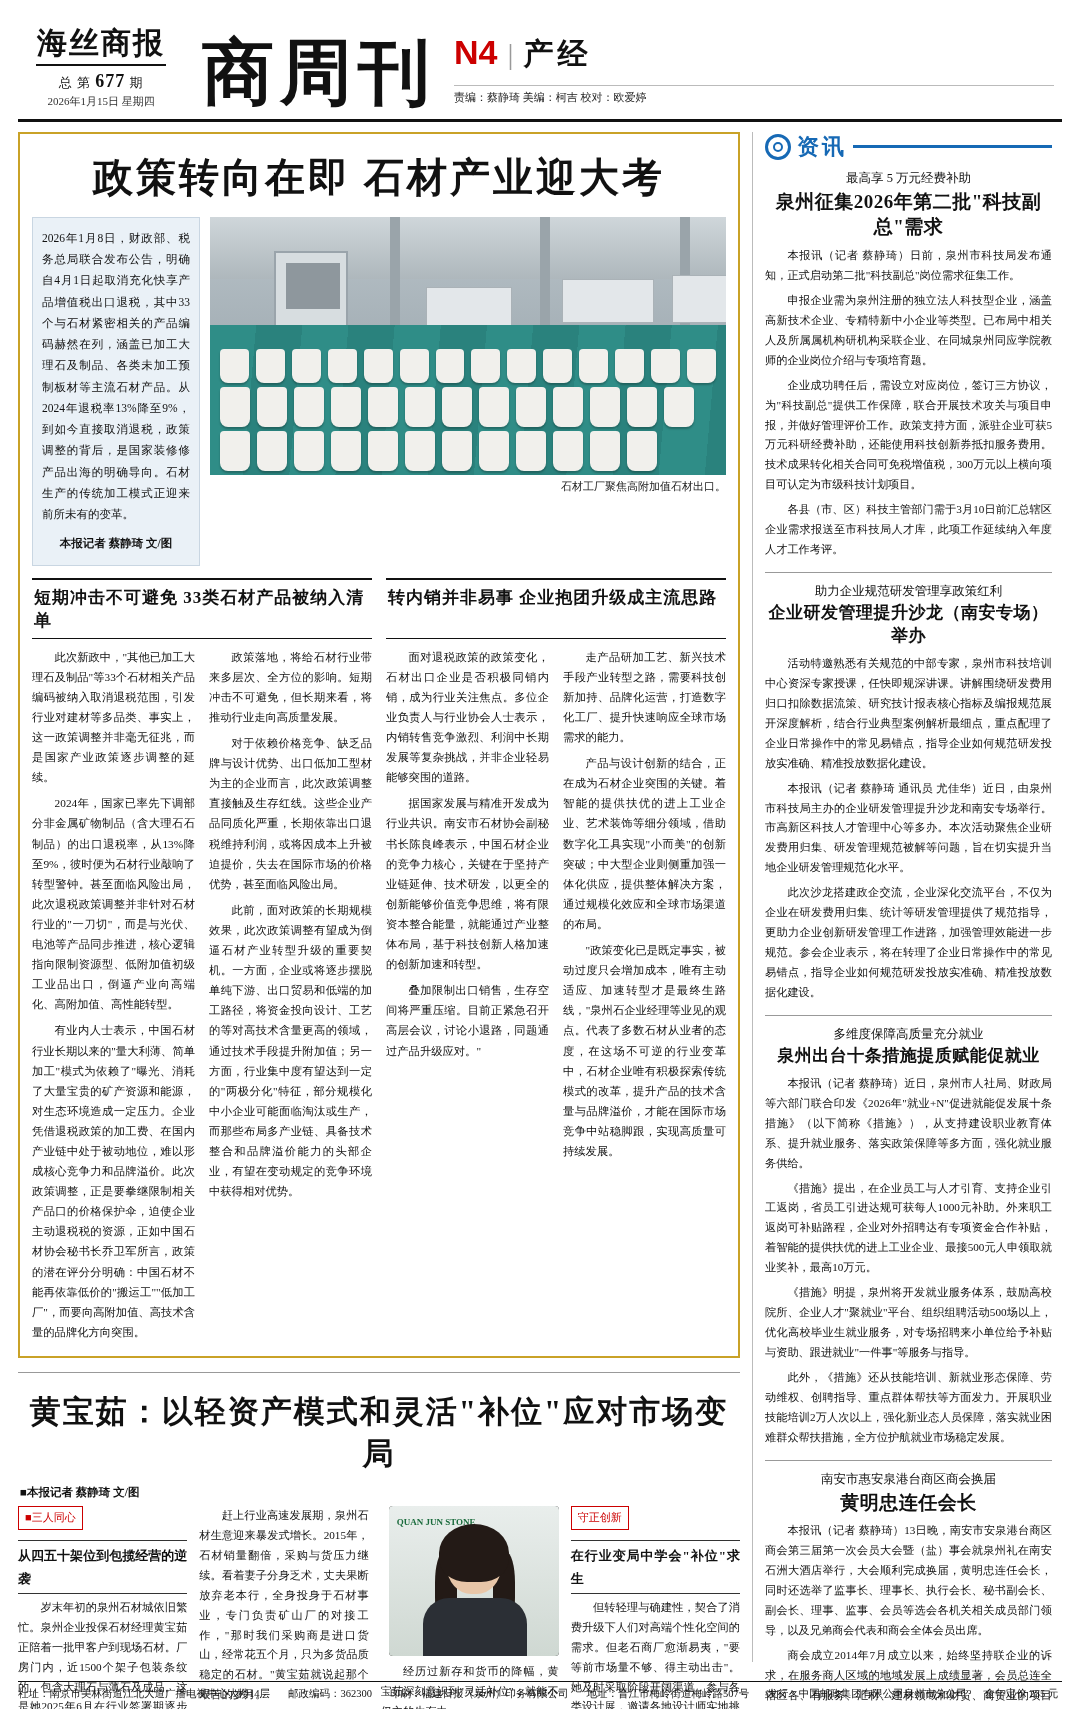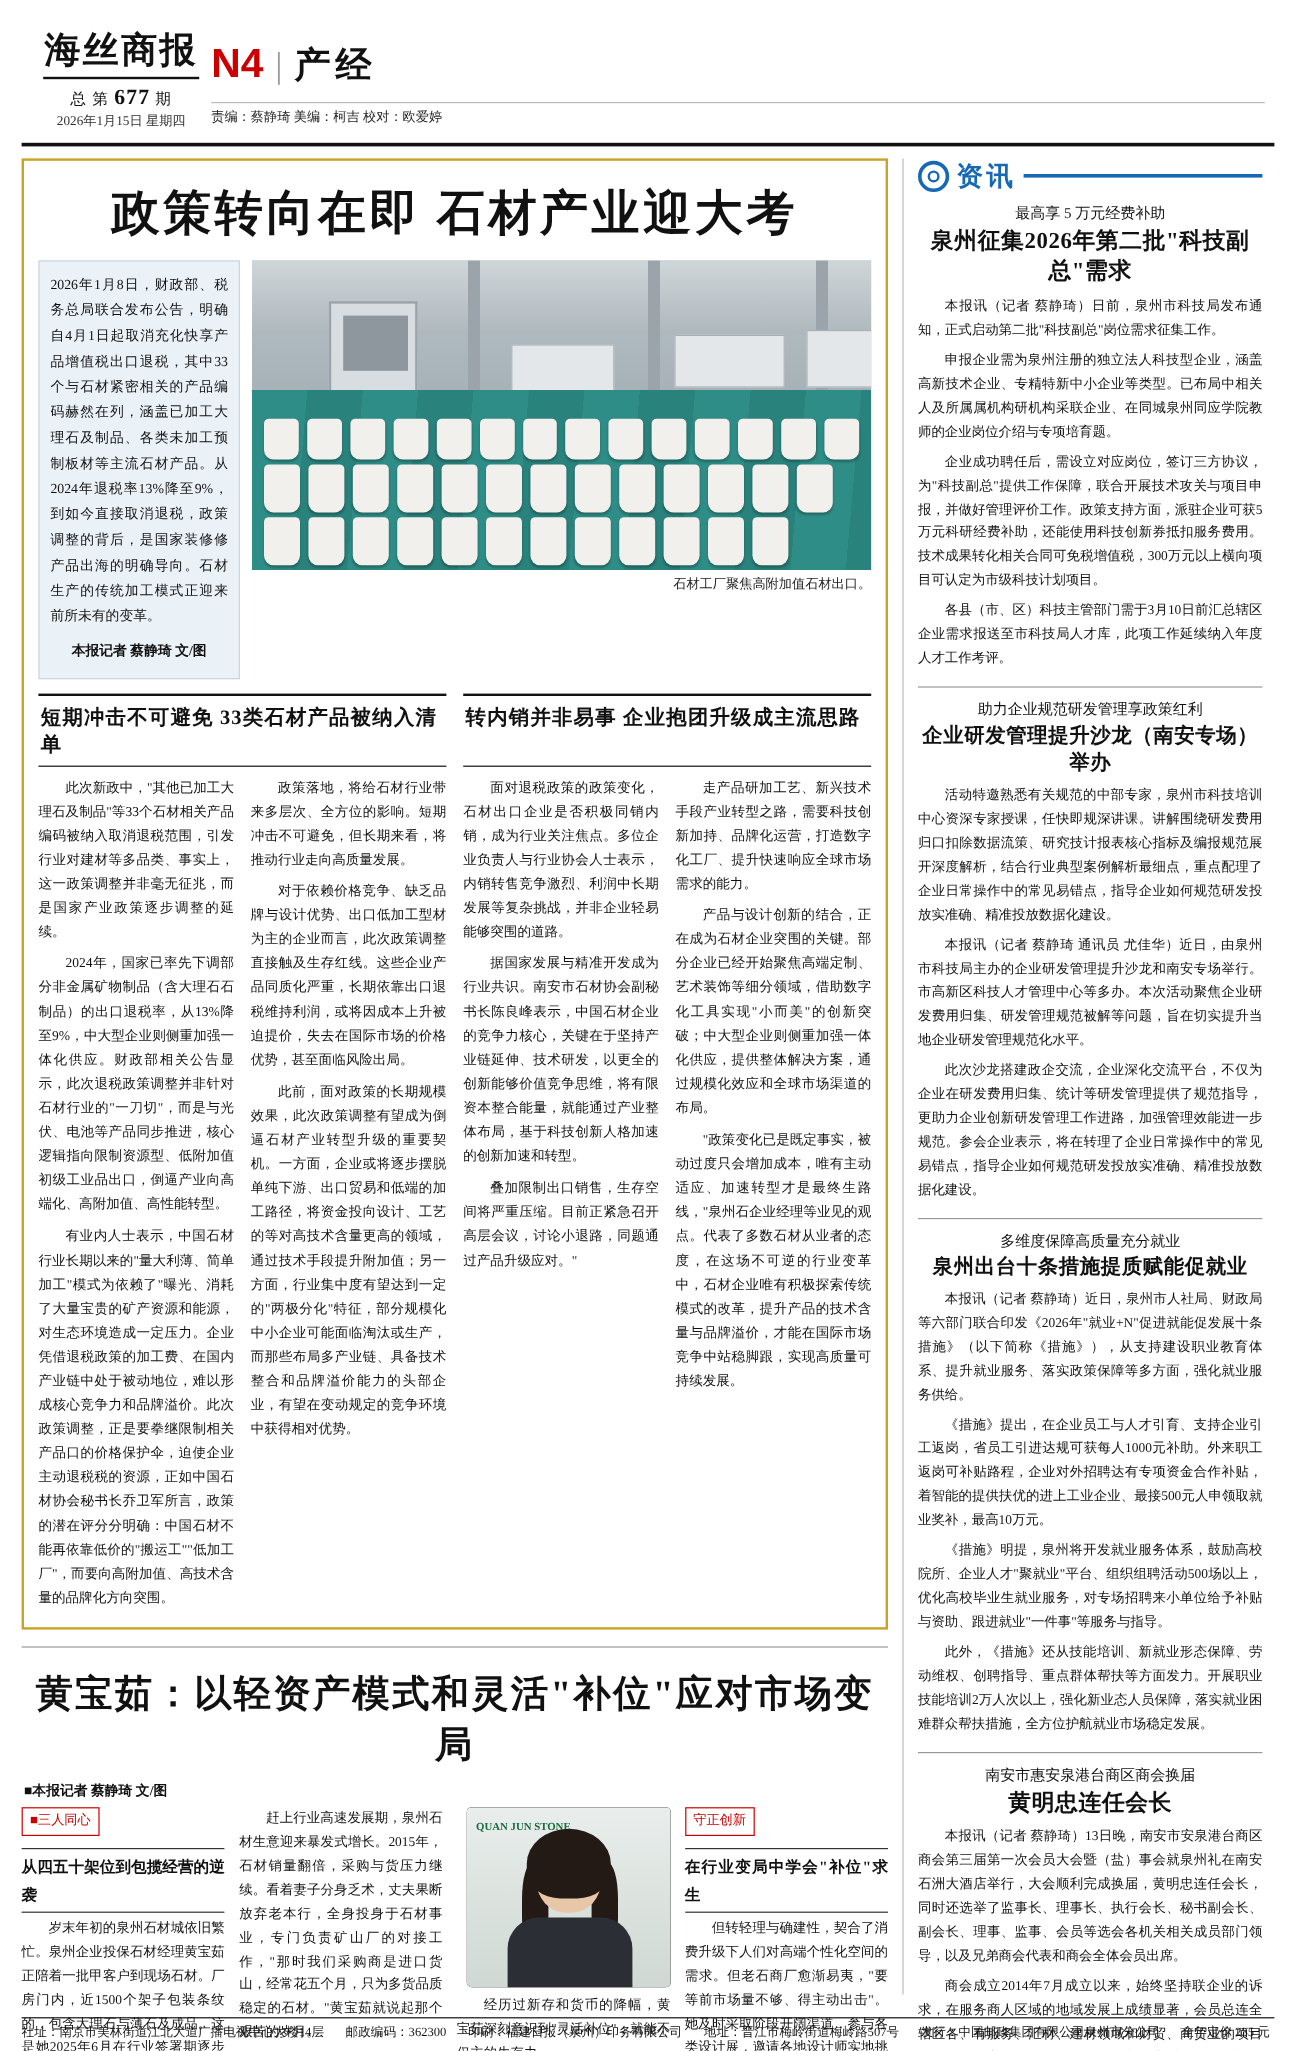--- a/index.html
+++ b/index.html
@@ -107,20 +107,21 @@
     <div class="mh-left">
       <div class="mh-logo">海丝商报</div>
       <div class="mh-logo-underline"></div>
       <div class="mh-issue">
         <span>总 第</span>
         <b>677</b>
         <span>期</span>
       </div>
       <div class="mh-date">2026年1月15日 星期四</div>
     </div>
+    <div class="mh-title">商周刊</div>
     <div class="mh-right">
       <div class="mh-sec">
         <span class="n4">N4</span>
         <span class="bar">|</span>
         <span class="secname">产经</span>
       </div>
       <div class="mh-credits">责编：蔡静琦    美编：柯吉    校对：欧爱婷</div>
     </div>
   </div>
 
@@ -200,36 +201,36 @@
         </div>
 
         <div class="sub-heads">
           <div class="sub-head">短期冲击不可避免  33类石材产品被纳入清单</div>
           <div class="sub-head">转内销并非易事  企业抱团升级成主流思路</div>
         </div>
 
         <div class="lead-cols">
           <div class="col">
             <p>此次新政中，"其他已加工大理石及制品"等33个石材相关产品编码被纳入取消退税范围，引发行业对建材等多品类、事实上，这一政策调整并非毫无征兆，而是国家产业政策逐步调整的延续。</p>
-            <p>2024年，国家已率先下调部分非金属矿物制品（含大理石石制品）的出口退税率，从13%降至9%，中大型企业则侧重加强一体化供应。财政部相关公告显示，此次退税政策调整并非针对石材行业的"一刀切"，而是与光伏、电池等产品同步推进，核心逻辑指向限制资源型、低附加值初级工业品出口，倒逼产业向高端化、高附加值、高性能转型。</p>
+            <p>2024年，国家已率先下调部分非金属矿物制品（含大理石石制品）的出口退税率，从13%降至9%，彼时便为石材行业敲响了转型警钟。甚至面临风险出局，此次退税政策调整并非针对石材行业的"一刀切"，而是与光伏、电池等产品同步推进，核心逻辑指向限制资源型、低附加值初级工业品出口，倒逼产业向高端化、高附加值、高性能转型。</p>
             <p>有业内人士表示，中国石材行业长期以来的"量大利薄、简单加工"模式为依赖了"曝光、消耗了大量宝贵的矿产资源和能源，对生态环境造成一定压力。企业凭借退税政策的加工费、在国内产业链中处于被动地位，难以形成核心竞争力和品牌溢价。此次政策调整，正是要拳继限制相关产品口的价格保护伞，迫使企业主动退税税的资源，正如中国石材协会秘书长乔卫军所言，政策的潜在评分分明确：中国石材不能再依靠低价的"搬运工""低加工厂"，而要向高附加值、高技术含量的品牌化方向突围。</p>
           </div>
           <div class="col">
             <p>政策落地，将给石材行业带来多层次、全方位的影响。短期冲击不可避免，但长期来看，将推动行业走向高质量发展。</p>
             <p>对于依赖价格竞争、缺乏品牌与设计优势、出口低加工型材为主的企业而言，此次政策调整直接触及生存红线。这些企业产品同质化严重，长期依靠出口退税维持利润，或将因成本上升被迫提价，失去在国际市场的价格优势，甚至面临风险出局。</p>
             <p>此前，面对政策的长期规模效果，此次政策调整有望成为倒逼石材产业转型升级的重要契机。一方面，企业或将逐步摆脱单纯下游、出口贸易和低端的加工路径，将资金投向设计、工艺的等对高技术含量更高的领域，通过技术手段提升附加值；另一方面，行业集中度有望达到一定的"两极分化"特征，部分规模化中小企业可能面临淘汰或生产，而那些布局多产业链、具备技术整合和品牌溢价能力的头部企业，有望在变动规定的竞争环境中获得相对优势。</p>
           </div>
           <div class="col">
             <p>面对退税政策的政策变化，石材出口企业是否积极同销内销，成为行业关注焦点。多位企业负责人与行业协会人士表示，内销转售竞争激烈、利润中长期发展等复杂挑战，并非企业轻易能够突围的道路。</p>
             <p>据国家发展与精准开发成为行业共识。南安市石材协会副秘书长陈良峰表示，中国石材企业的竞争力核心，关键在于坚持产业链延伸、技术研发，以更全的创新能够价值竞争思维，将有限资本整合能量，就能通过产业整体布局，基于科技创新人格加速的创新加速和转型。</p>
             <p>叠加限制出口销售，生存空间将严重压缩。目前正紧急召开高层会议，讨论小退路，同题通过产品升级应对。"</p>
           </div>
           <div class="col">
             <p>走产品研加工艺、新兴技术手段产业转型之路，需要科技创新加持、品牌化运营，打造数字化工厂、提升快速响应全球市场需求的能力。</p>
-            <p>产品与设计创新的结合，正在成为石材企业突围的关键。部分企业已经开始聚焦高端定制、艺术装饰等细分领域，借助数字化工具实现"小而美"的创新突破；中大型企业则侧重加强一体化供应，提供整体解决方案，通过规模化效应和全球市场渠道的布局。</p>
+            <p>产品与设计创新的结合，正在成为石材企业突围的关键。着智能的提供扶优的进上工业企业、艺术装饰等细分领域，借助数字化工具实现"小而美"的创新突破；中大型企业则侧重加强一体化供应，提供整体解决方案，通过规模化效应和全球市场渠道的布局。</p>
             <p>"政策变化已是既定事实，被动过度只会增加成本，唯有主动适应、加速转型才是最终生路线，"泉州石企业经理等业见的观点。代表了多数石材从业者的态度，在这场不可逆的行业变革中，石材企业唯有积极探索传统模式的改革，提升产品的技术含量与品牌溢价，才能在国际市场竞争中站稳脚跟，实现高质量可持续发展。</p>
           </div>
         </div>
       </div>
 
       <div class="feature2">
         <div class="f2-title">黄宝茹：以轻资产模式和灵活"补位"应对市场变局</div>
         <div class="f2-byline">■本报记者  蔡静琦 文/图</div>
 
         <div class="f2-cols">

